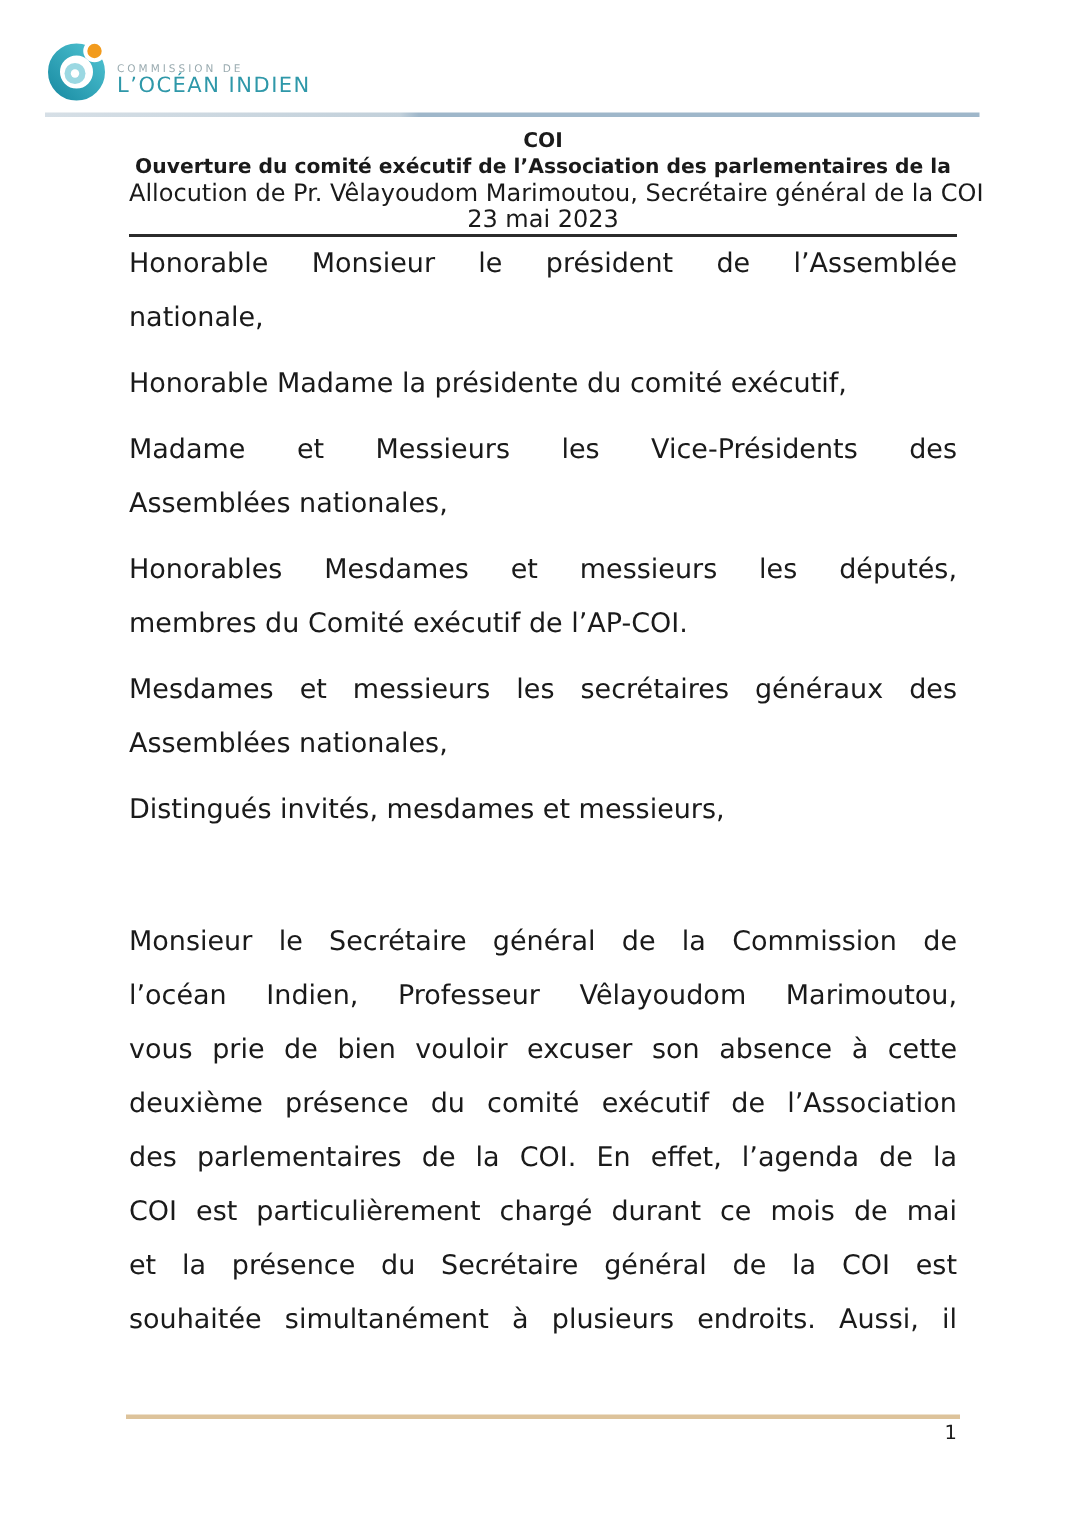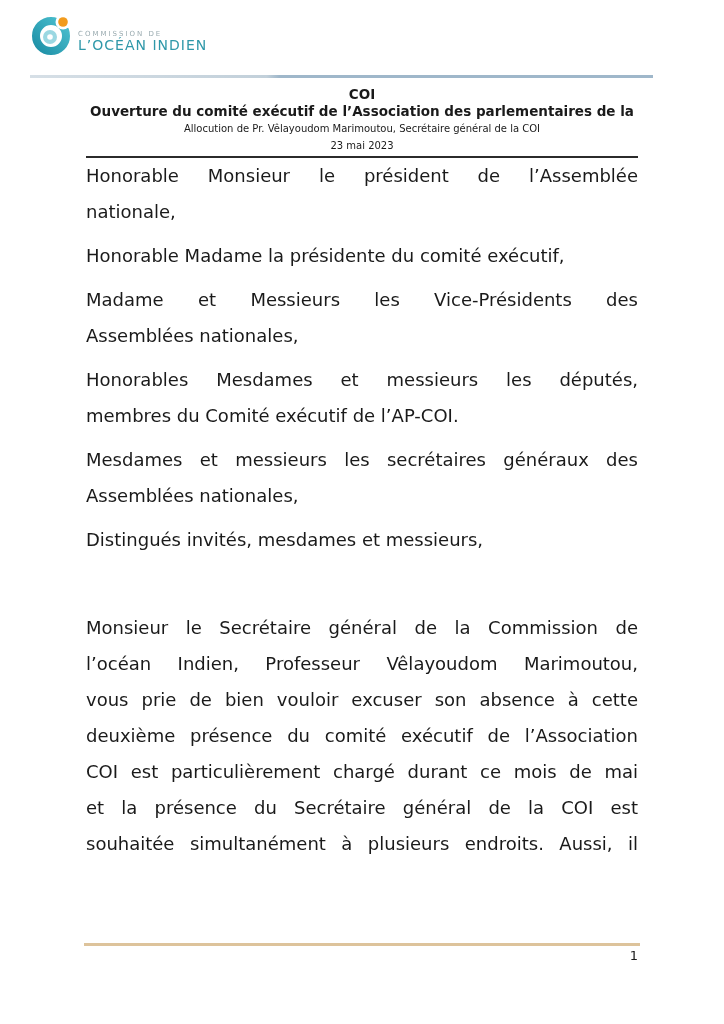--- a/index.html
+++ b/index.html
@@ -13,21 +13,21 @@
     height: 1024px;
     background: #ffffff;
     overflow: hidden;
     font-family: "DejaVu Sans", sans-serif;
     color: #1a1a1a;
   }
 
   
   .logo-row {
     position: absolute;
-    top: 12px;
+    top: 24px;
     left: 30px;
     display: flex;
     align-items: center;
   }
   .logo-mark { width: 44px; height: 46px; }
   .logo-text { margin-left: 4px; padding-top: 10px; }
   .logo-text .org1 {
     font-size: 7px;
     letter-spacing: 2px;
     color: #9aabb0;
@@ -68,21 +68,21 @@
     border-bottom: 2px solid #2b2b2b;
     padding-bottom: 2px;
   }
   .doc-header .title-line {
     font-weight: bold;
     font-size: 13.5px;
     line-height: 17px;
     white-space: nowrap;
   }
   .doc-header .sub-line {
-    font-size: 10px;
+    font-size: 16px;
     line-height: 17px;
     white-space: nowrap;
   }
 
   
   .doc-body {
     position: absolute;
     top: 158px;
     left: 86px;
     width: 552px;
@@ -163,20 +163,21 @@
       </div>
       <div class="para">
         <div class="line">Distingués invités, mesdames et messieurs,</div>
       </div>
       <div class="para spacer"></div>
       <div class="para">
         <div class="line jline">Monsieur le Secrétaire général de la Commission de</div>
         <div class="line jline">l’océan Indien, Professeur Vêlayoudom Marimoutou,</div>
         <div class="line jline">vous prie de bien vouloir excuser son absence à cette</div>
         <div class="line jline">deuxième présence du comité exécutif de l’Association</div>
+        <div class="line jline">des parlementaires de la COI. En effet, l’agenda de la</div>
         <div class="line jline">COI est particulièrement chargé durant ce mois de mai</div>
         <div class="line jline">et la présence du Secrétaire général de la COI est</div>
         <div class="line jline">souhaitée simultanément à plusieurs endroits. Aussi, il</div>
       </div>
     </div>
 
   <div class="footer-rule"></div>
   <div class="page-number">1</div>
 
 </div>

